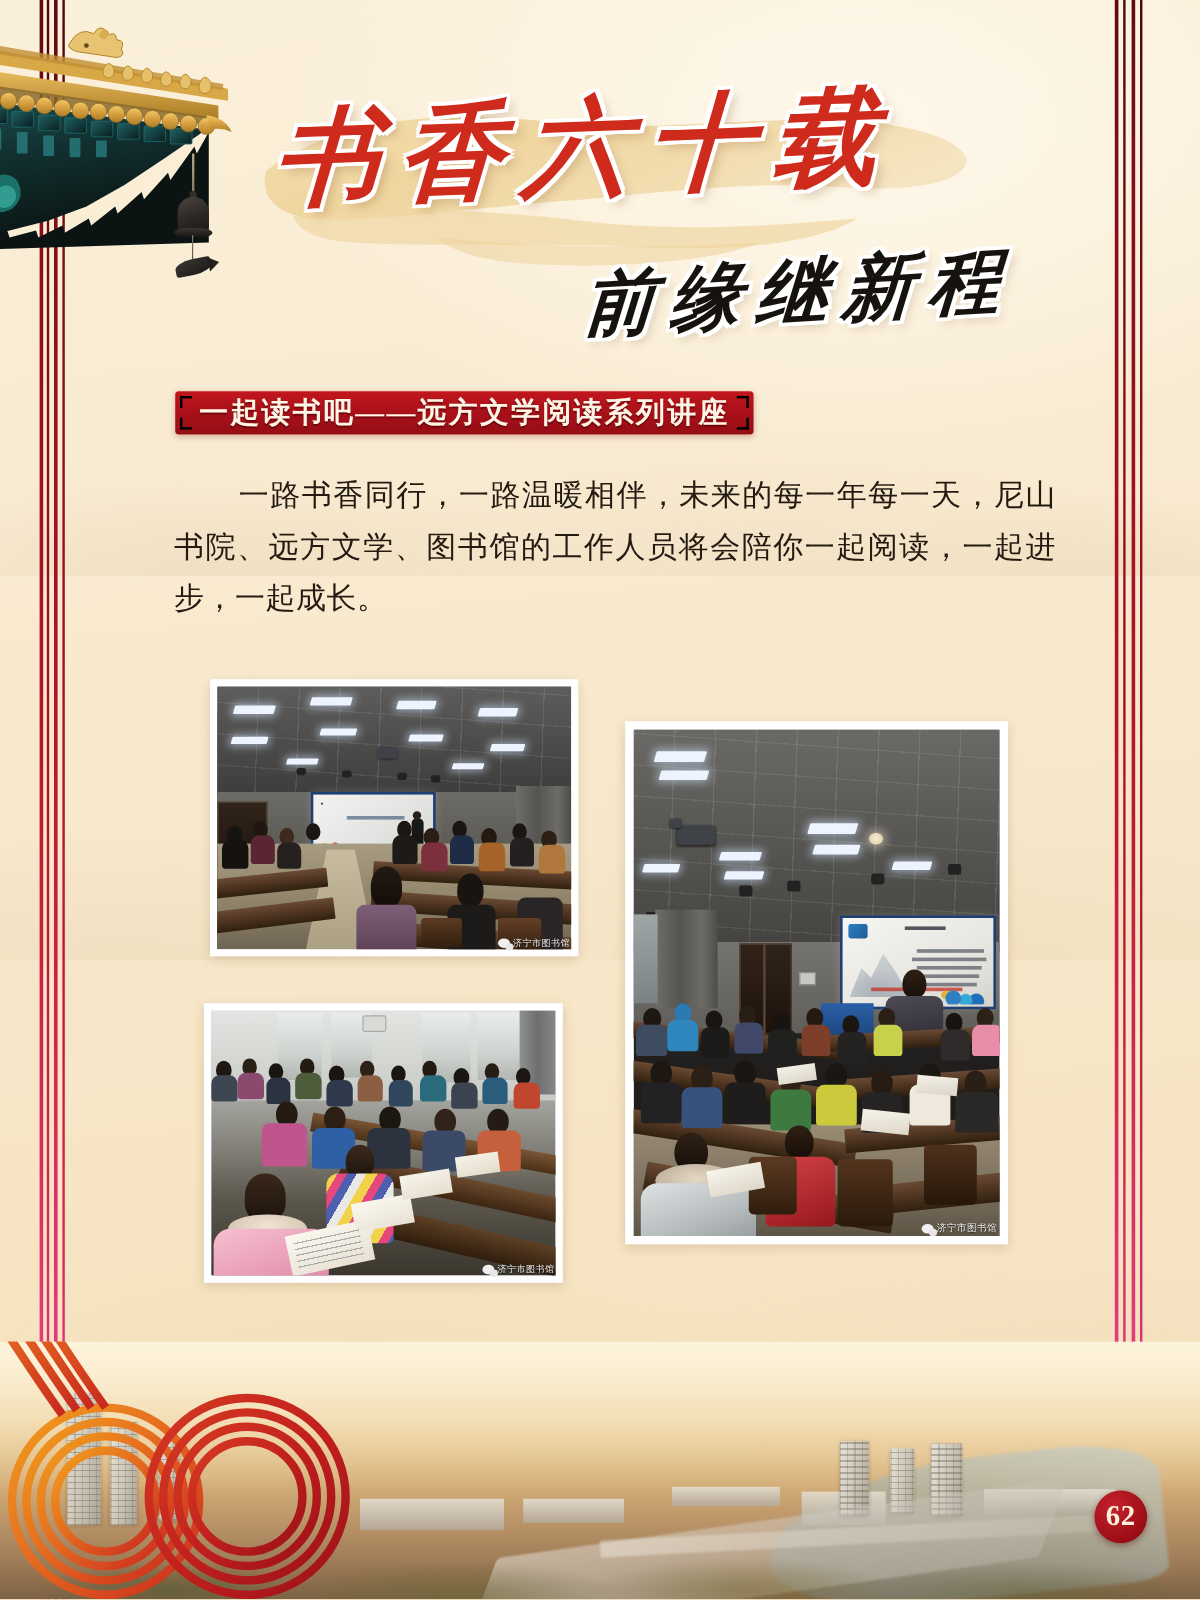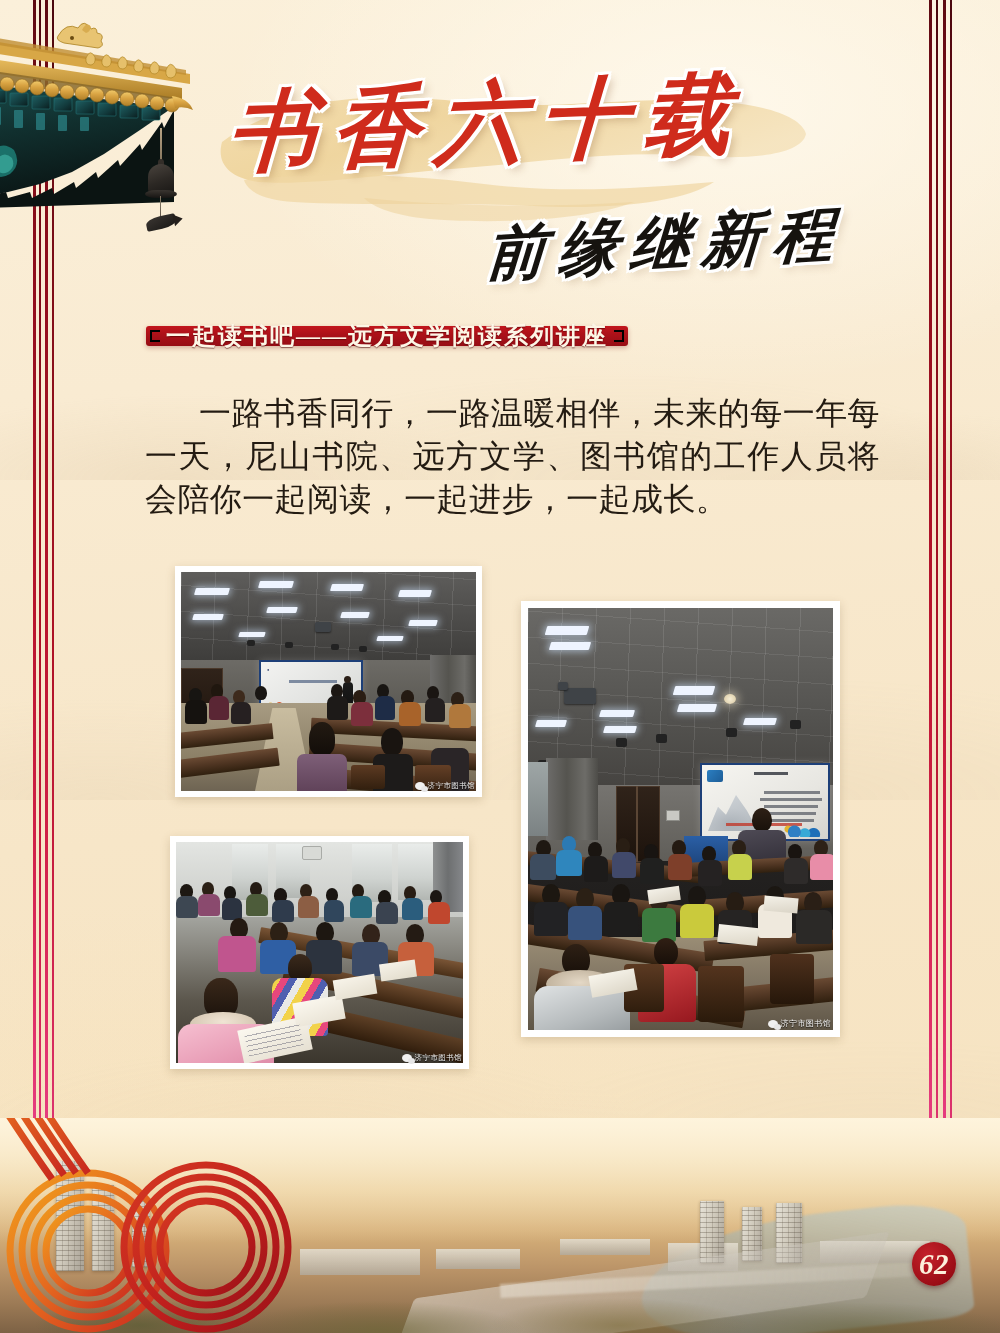--- a/index.html
+++ b/index.html
@@ -123,21 +123,21 @@
        3px 3px 0 #fff, -3px 3px 0 #fff, 3px -3px 0 #fff, -3px -3px 0 #fff,
        4px 5px 8px rgba(120,80,40,.25);
     transform:rotate(-3.4deg) skewX(-7deg);
     white-space:nowrap;
     font-style:italic;
   }
 
   
   .banner {
     position:absolute; left:146px; top:326px;
-    height:20px; padding:0 20px;
+    height:36px; padding:0 20px;
     display:flex; align-items:center;
     background:linear-gradient(180deg,#c2161d 0%,#ac1119 42%,#960d15 100%);
     border-radius:3px;
     box-shadow:0 2px 5px rgba(120,20,20,.28);
   }
   .banner-text {
     font-family:"Liberation Serif","DejaVu Serif",serif;
     font-size:24px; font-weight:700; color:#fdf6e6;
     letter-spacing:2px; white-space:nowrap;
     text-shadow:0 1px 1px rgba(70,0,0,.55);
@@ -145,21 +145,21 @@
   .bkt { position:absolute; width:10px; height:10px; border-color:#f2d9a0; }
   .bkt.tl { left:4px;  top:4px;    border-left:2px solid; border-top:2px solid; }
   .bkt.tr { right:4px; top:4px;    border-right:2px solid;border-top:2px solid; }
   .bkt.bl { left:4px;  bottom:4px; border-left:2px solid; border-bottom:2px solid; }
   .bkt.br { right:4px; bottom:4px; border-right:2px solid;border-bottom:2px solid; }
 
   
   .body-text {
     position:absolute; left:145px; top:392px; width:735px;
     font-family:"Liberation Sans","DejaVu Sans",sans-serif;
-    font-size:32px; line-height:43px; color:#231b12;
+    font-size:25px; line-height:43px; color:#231b12;
     letter-spacing:.4px;
     text-indent:54px;
     text-align:justify;
   }
 
   
   .photo {
     position:absolute;
     background:#fff;
     box-shadow:0 3px 9px rgba(110,80,40,.22);
@@ -324,21 +324,21 @@
 
   .page-badge {
     position:absolute; right:44px; bottom:47px;
     width:44px; height:44px; border-radius:50%;
     background:radial-gradient(circle at 36% 30%,#c4212b,#9c0d16 70%,#7c070f);
     display:flex; align-items:center; justify-content:center;
     box-shadow:0 2px 5px rgba(70,10,10,.45);
   }
   .page-badge span {
     font-family:"Liberation Serif","DejaVu Serif",serif;
-    font-size:29px; font-weight:700; color:#fdf0dc; letter-spacing:.5px;font-style:italic;
+    font-size:24px; font-weight:700; color:#fdf0dc; letter-spacing:.5px;
   }
 </style>
 </head>
 <body>
 
 <div id="page">
 
   <div class="mountain-wash mw1"></div>
   <div class="mountain-wash mw2"></div>
   <div class="mountain-wash mw3"></div>

